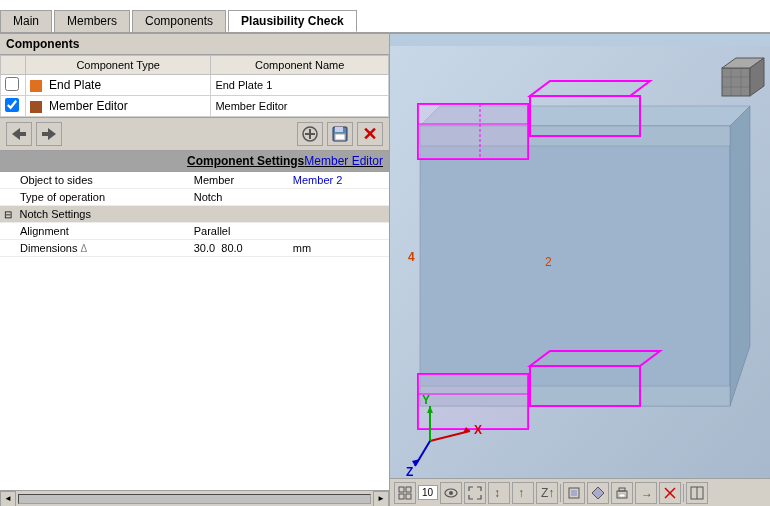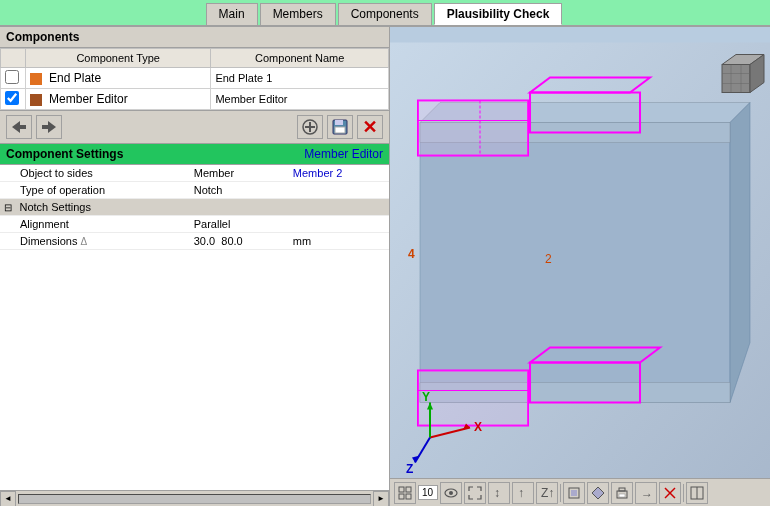--- a/index.html
+++ b/index.html
@@ -1,21 +1,21 @@
 <!DOCTYPE html>
 <html><head>
   <meta charset="utf-8">
   <style>
     * { box-sizing: border-box; margin: 0; padding: 0; font-family: Arial, sans-serif; font-size: 12px; }
     body { width: 770px; height: 506px; overflow: hidden; background: #d4d0c8; }
 
     .main-container { display: flex; flex-direction: column; height: 506px; }
 
     
-    .tab-bar { display: flex; background: #86efac; border-bottom: 2px solid #a0a0a0; padding-top: 3px; justify-content: center; }
+    .tab-bar { display: flex; background: #ffffff; border-bottom: 2px solid #a0a0a0; padding-top: 10px; }
     .tab {
       padding: 3px 12px;
       background: #d4d0c8;
       border: 1px solid #a0a0a0;
       border-bottom: none;
       cursor: pointer;
       margin-right: 2px;
       font-size: 12px;
       color: #000;
     }
@@ -70,25 +70,26 @@
       cursor: pointer;
       display: flex; align-items: center; justify-content: center;
       font-size: 14px;
     }
     .toolbar-btn.red { color: #cc0000; font-size: 16px; }
     .toolbar-spacer { flex: 1; }
 
     
     .settings-header {
       display: flex;
-      justify-content: space-between;
-      background: #22c55e;
+      justify-content: flex-end;
+      background: #a3a3a3;
       padding: 3px 6px;
       border-bottom: 1px solid #a0a0a0;
       font-size: 11px;
+      text-decoration: underline;
     }
     .settings-header .title { font-weight: bold; }
     .settings-header .subtitle { color: #0000cc; }
 
     .settings-table { width: 100%; border-collapse: collapse; }
     .settings-table td { padding: 2px 4px; font-size: 11px; border-bottom: 1px solid #ececec; vertical-align: middle; }
 
     .section-row { background: #d4d0c8; }
     .section-row td { font-weight: normal; padding: 2px 4px; }
     .expand-icon { margin-right: 4px; font-size: 10px; }

